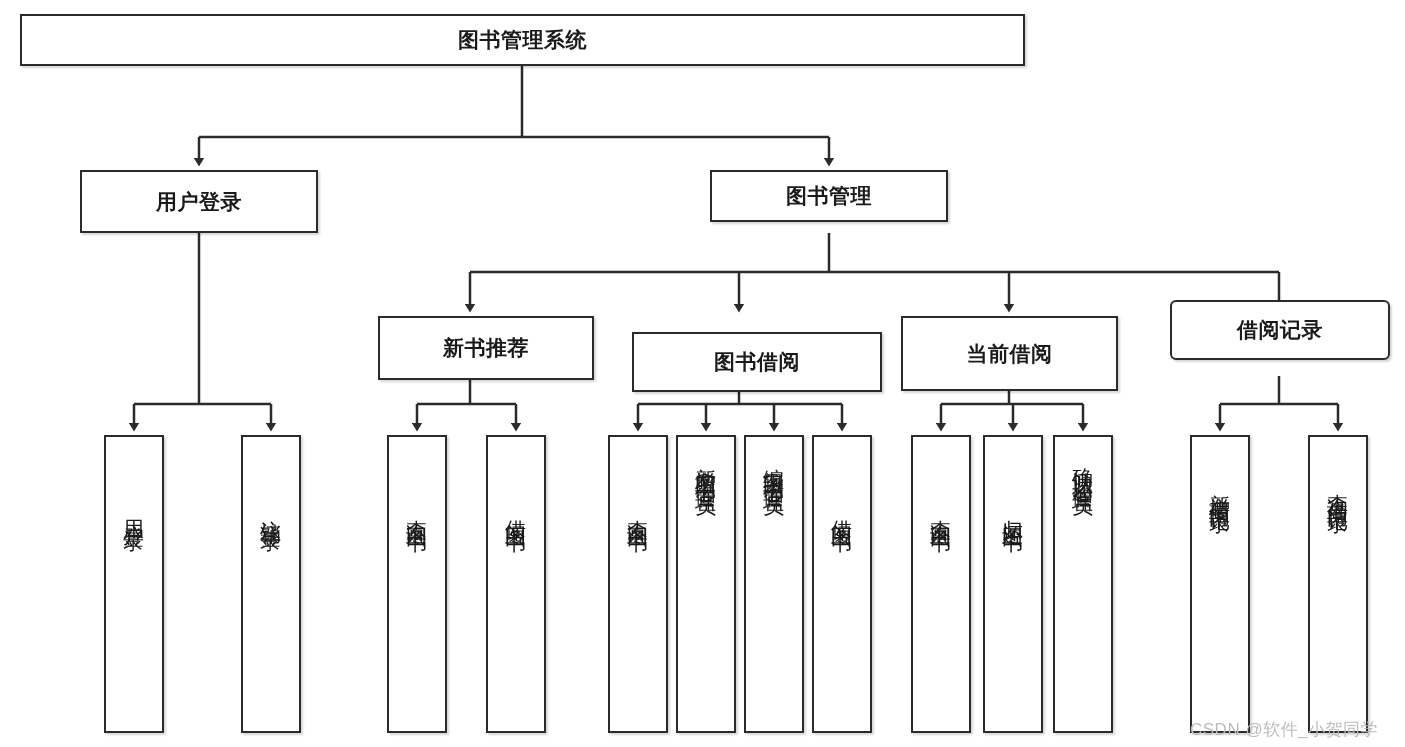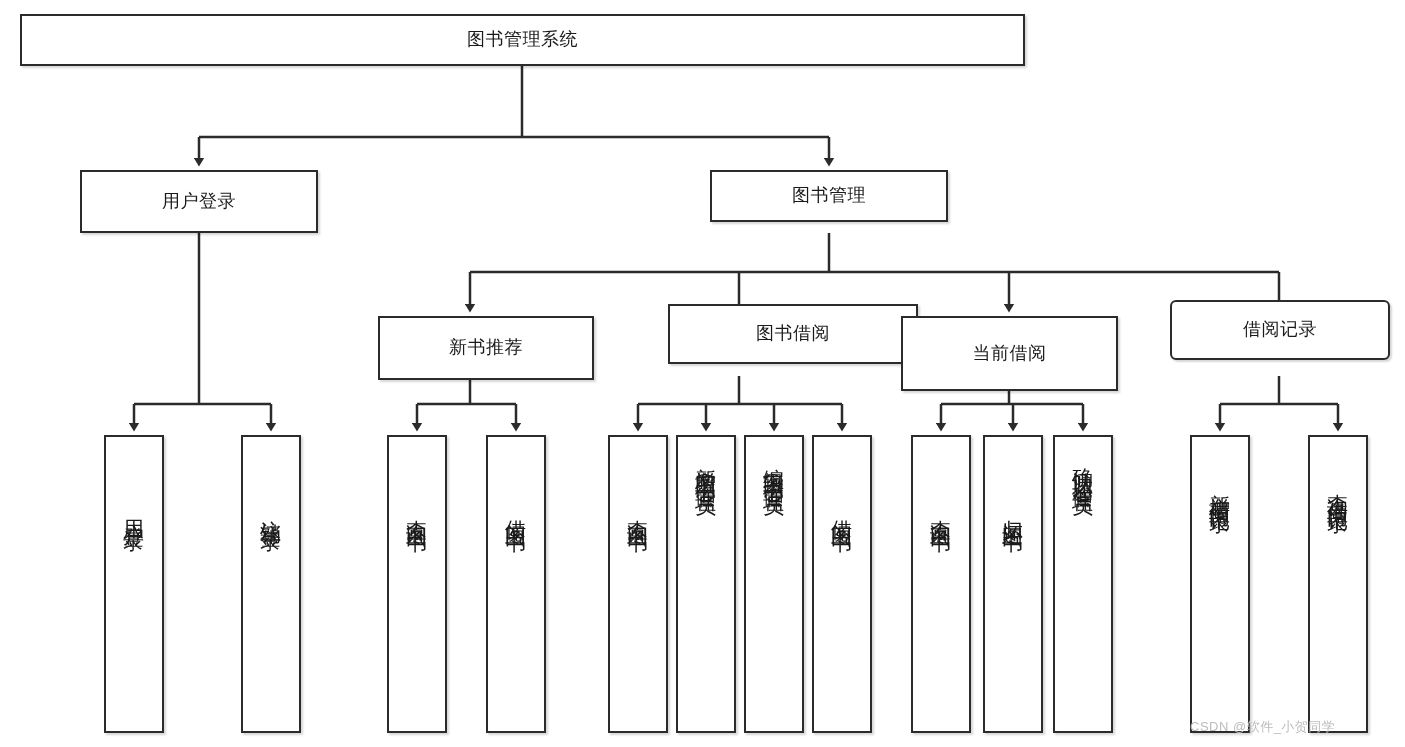--- a/index.html
+++ b/index.html
@@ -34,22 +34,23 @@
     align-items: center;
     justify-content: center;
     box-shadow: 2px 2px 2px rgba(0,0,0,0.16);
   }
   .node .label {
     color: #1a1a1a;
     letter-spacing: 0.5px;
     white-space: nowrap;
   }
   .node.horizontal .label {
-    font-size: 18px;
+    font-size: 21px;
     line-height: 1.1;
+    font-weight: bold;
   }
   .node.vertical {
     align-items: flex-start;
     justify-content: center;
     padding-top: 14px;
   }
   .node.vertical .label {
     writing-mode: vertical-rl;
     text-orientation: upright;
     font-size: 21px;
@@ -58,21 +59,21 @@
   }
   .node.vertical.tall-pad {
     padding-top: 66px;
   }
   .node.vertical.mid-pad {
     padding-top: 40px;
   }
   .watermark {
     position: absolute;
     color: #bcbcbc;
-    font-size: 13px;
+    font-size: 17px;
     white-space: nowrap;
     letter-spacing: 0.5px;
   }
 </style>
 </head>
 <body>
 
 <div id="canvas">
 
   <svg id="edges" viewBox="0 0 1405 747">
@@ -132,21 +133,21 @@
   <div class="node horizontal" style="left:80px; top:170px; width:238px; height:63px;">
     <span class="label">用户登录</span>
   </div>
   <div class="node horizontal" style="left:710px; top:170px; width:238px; height:52px;">
     <span class="label">图书管理</span>
   </div>
 
   <div class="node horizontal" style="left:378px; top:316px; width:216px; height:64px;">
     <span class="label">新书推荐</span>
   </div>
-  <div class="node horizontal" style="left:632px; top:304px; width:250px; height:60px;margin-left:36px;">
+  <div class="node horizontal" style="left:632px; top:332px; width:250px; height:60px;">
     <span class="label">图书借阅</span>
   </div>
   <div class="node horizontal" style="left:901px; top:316px; width:217px; height:75px;">
     <span class="label">当前借阅</span>
   </div>
   <div class="node horizontal" style="left:1170px; top:300px; width:220px; height:60px;border-radius:6px;">
     <span class="label">借阅记录</span>
   </div>
 
   <div class="node vertical tall-pad" style="left:104px; top:435px; width:60px; height:298px;">

